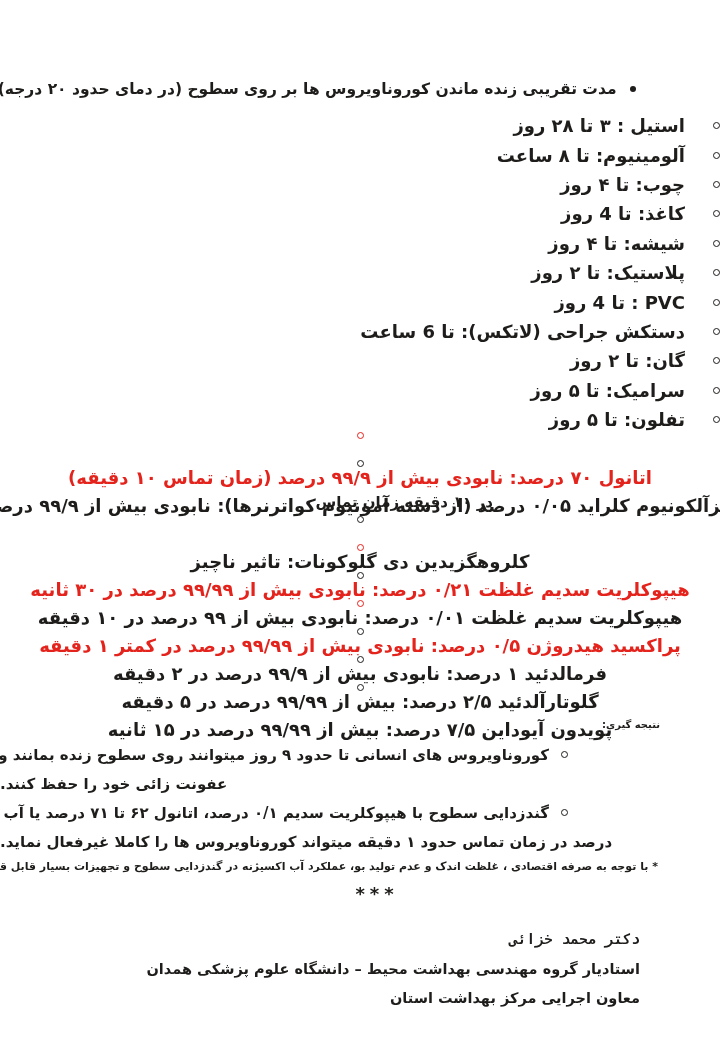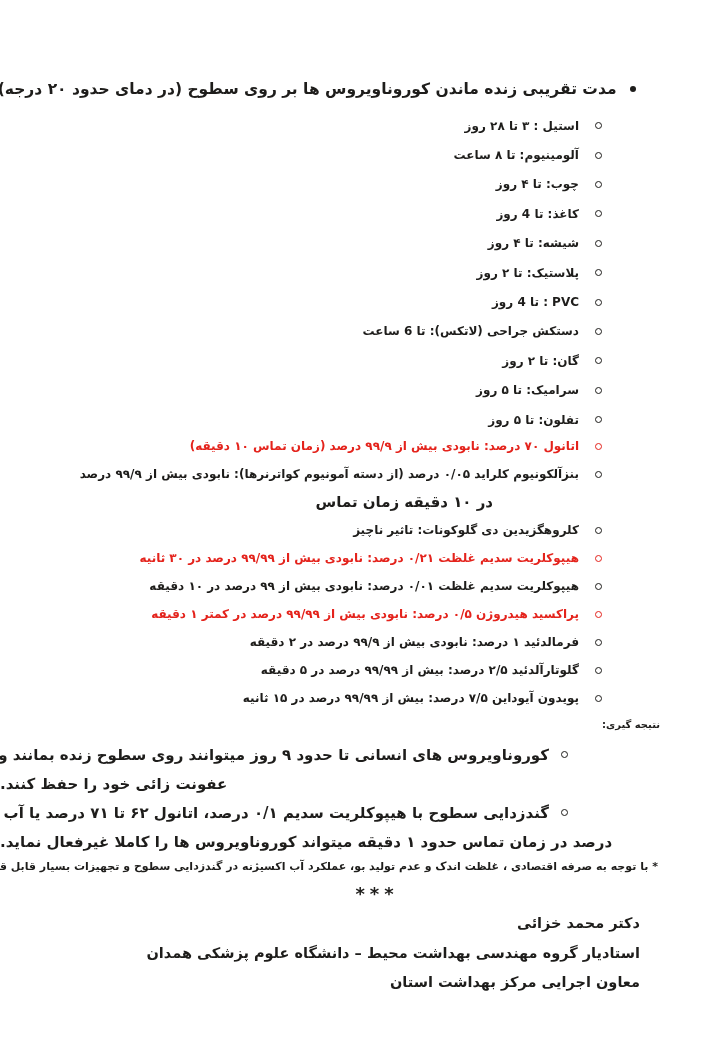--- a/index.html
+++ b/index.html
@@ -16,40 +16,40 @@
     padding-top:74px;
   }
   .row{display:flex;align-items:center;white-space:nowrap;box-sizing:border-box;}
   .txt{display:inline-block;}
 
   
   .l1{padding-right:84px;gap:13px;height:30px;font-size:15.5px;}
   .dot{width:6.5px;height:6.5px;background:currentColor;border-radius:50%;flex:0 0 auto;}
 
   
-  .l2{padding-right:118px;gap:16px;font-size:12px;}
+  .l2{gap:28px;font-size:18px;}
   .sec1 .l2{height:29.4px;}
   .sec1 .l2.first{margin-top:7px;}
-  .sec2 .l2{height:28px;}
+  .sec2 .l2{height:28px;flex-direction:column;}
   .circ{width:7px;height:7px;border:1.6px solid currentColor;border-radius:50%;flex:0 0 auto;box-sizing:border-box;min-width:7px;}
 
   .sec2{margin-top:-2px;}
   .cont2{padding-right:227px;height:28px;font-size:15px;padding-left:12px;}
 
   
   .heading{padding-right:60px;height:28px;font-size:10px;margin-top:-2px;}
   .l3{padding-right:152px;gap:12px;height:29px;font-size:15px;}
   .l3.first{margin-top:2px;}
   .cont3{height:29px;font-size:15px;justify-content:flex-end;}
   .footnote{padding-right:62px;height:22px;font-size:11px;margin-top:-1px;}
   .sep{height:26px;margin-top:3px;justify-content:center;padding-left:34px;font-size:18px;letter-spacing:5px;}
 
   
   .sig{padding-right:80px;height:29.5px;font-size:14.5px;justify-content:flex-start;}
-  .sig.first{margin-top:2px;}
+  .sig.first{margin-top:18px;font-family:Liberation Mono, monospace;}
 
   .red{color:var(--red,#e4231c);}
 </style>
 </head>
 <body>
 
 <div class="page" style="color: rgb(30, 29, 27); background: rgb(255, 255, 255);">
 
   <section class="sec1">
     <div class="row l1">

